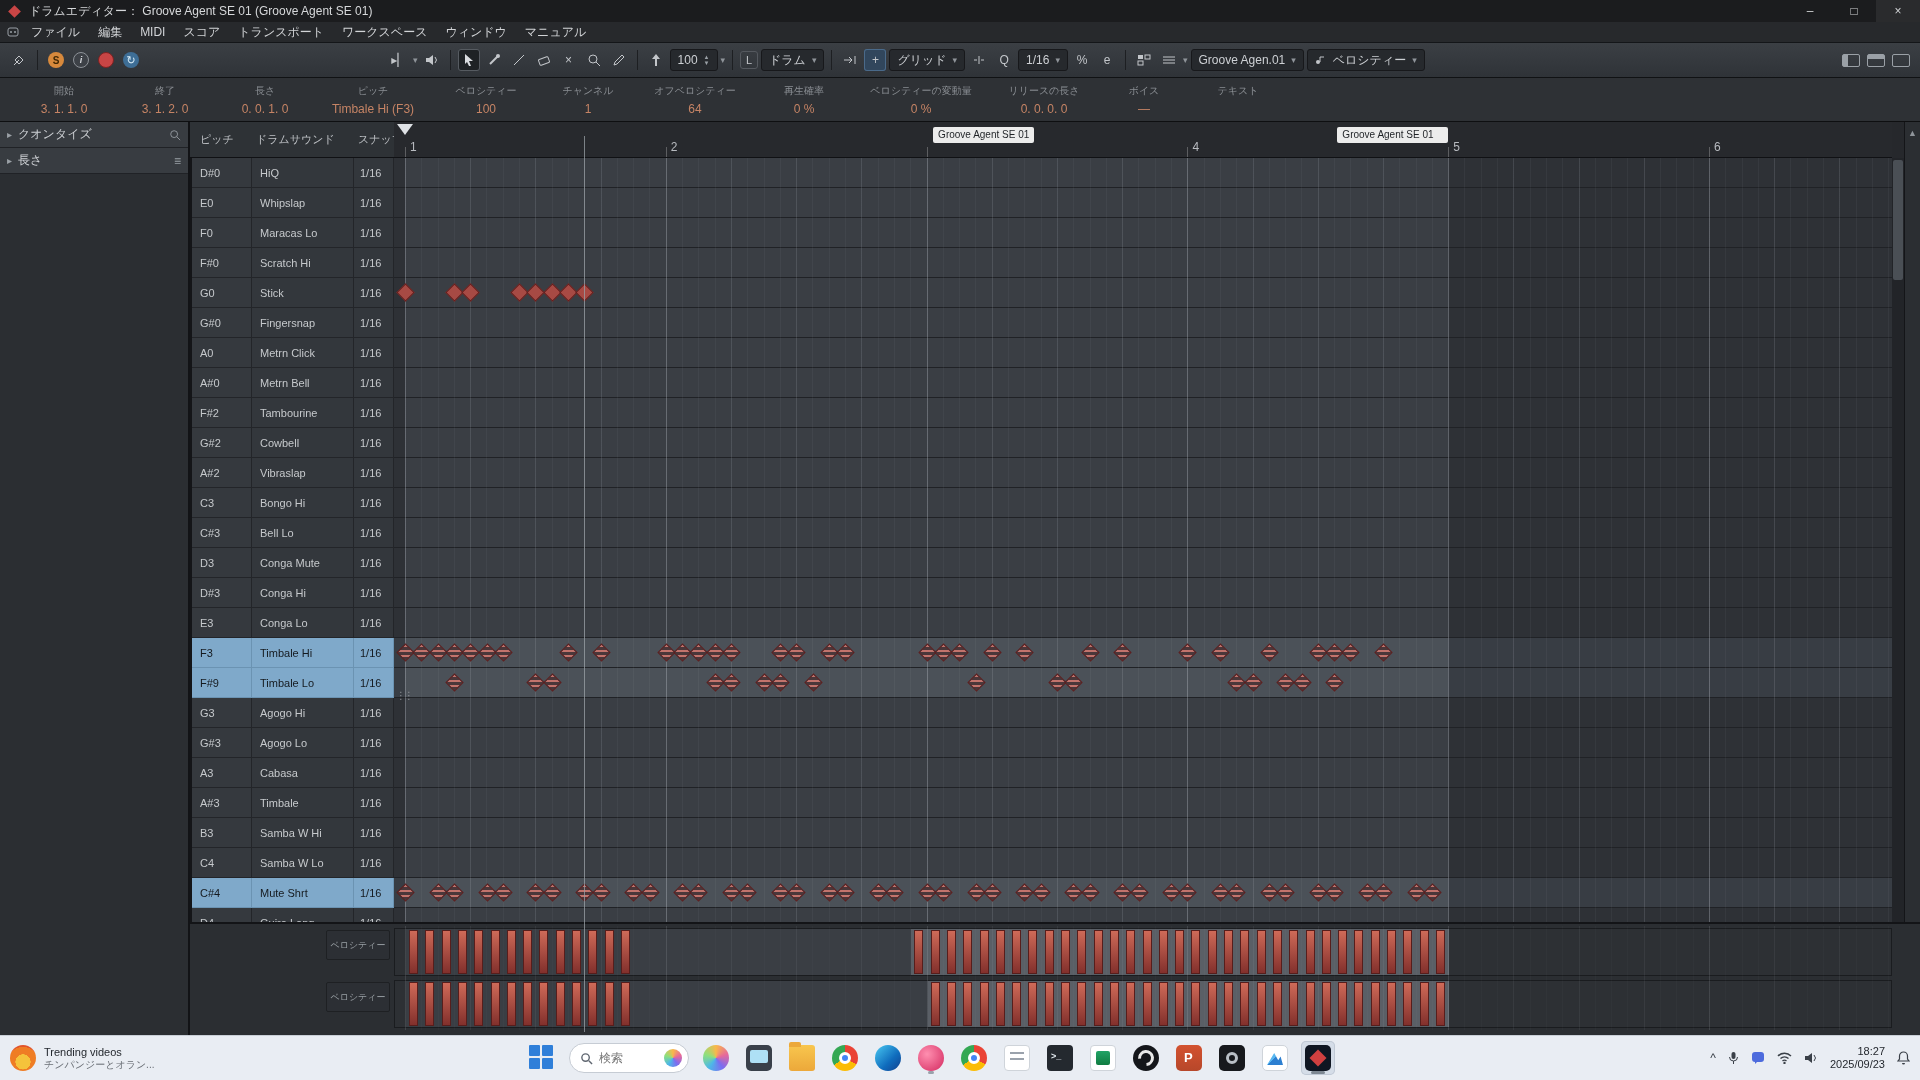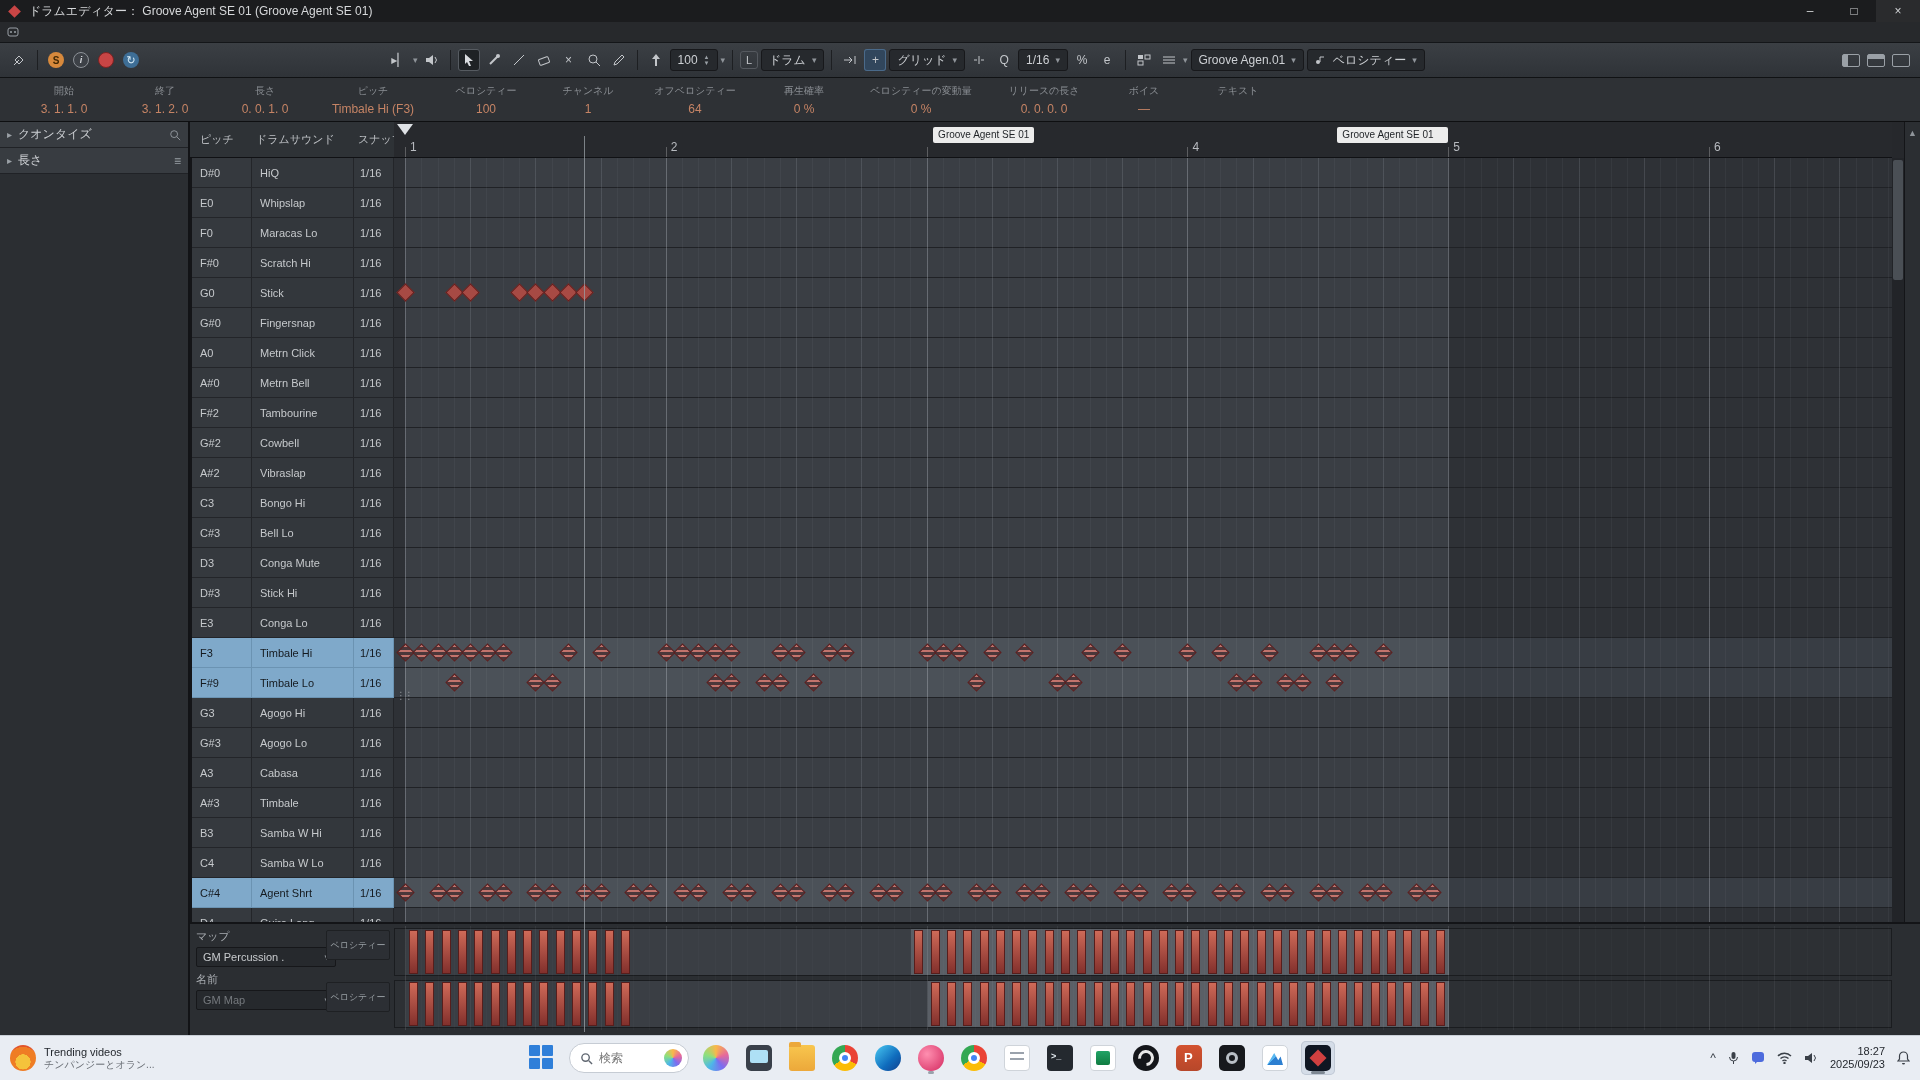--- a/index.html
+++ b/index.html
@@ -160,20 +160,30 @@
   </div>
 
   <div class="menubar">
     <span class="ticon" style="width:18px;height:16px">
       <svg width="12" height="10" viewBox="0 0 12 10" class="icon-svg">
           <rect x="1" y="1" width="10" height="8" rx="2" fill="none" stroke="#9aa0a6"></rect>
           <circle cx="4" cy="5" r="1" fill="#9aa0a6"></circle>
           <circle cx="8" cy="5" r="1" fill="#9aa0a6"></circle>
         </svg>
     </span>
+    <span id="menu-items" style="display:flex">
+        <div class="menu-item">ファイル</div>
+        <div class="menu-item">編集</div>
+        <div class="menu-item">MIDI</div>
+        <div class="menu-item">スコア</div>
+        <div class="menu-item">トランスポート</div>
+        <div class="menu-item">ワークスペース</div>
+        <div class="menu-item">ウィンドウ</div>
+        <div class="menu-item">マニュアル</div>
+      </span>
   </div>
 
   <div class="toolbar">
     <span class="ticon">
       <svg width="14" height="14" viewBox="0 0 14 14">
           <path d="M2 12 L7 7 M7 3 L11 7 L7 11 L3 7 Z" stroke="#c3c6ca" fill="none"></path>
         </svg>
     </span>
     <span class="tsep"></span>
     <span class="ticon">
@@ -523,21 +533,21 @@
       <div class="drow" style="top: 390px;">
         <div class="cell pitch">D3</div>
         <div class="cell name">Conga Mute</div>
         <div class="cell snap">1/16</div>
         <div class="gridcell">
           <div class="partband"></div>
         </div>
       </div>
       <div class="drow" style="top: 420px;">
         <div class="cell pitch">D#3</div>
-        <div class="cell name">Stick Hi</div>
+        <div class="cell name">Conga Hi</div>
         <div class="cell snap">1/16</div>
         <div class="gridcell">
           <div class="partband"></div>
         </div>
       </div>
       <div class="drow" style="top: 450px;">
         <div class="cell pitch">E3</div>
         <div class="cell name">Conga Lo</div>
         <div class="cell snap">1/16</div>
         <div class="gridcell">
@@ -651,21 +661,21 @@
       <div class="drow" style="top: 690px;">
         <div class="cell pitch">C4</div>
         <div class="cell name">Samba W Lo</div>
         <div class="cell snap">1/16</div>
         <div class="gridcell">
           <div class="partband"></div>
         </div>
       </div>
       <div class="drow sel" style="top: 720px;">
         <div class="cell pitch">C#4</div>
-        <div class="cell name">Agent Shrt</div>
+        <div class="cell name">Mute Shrt</div>
         <div class="cell snap">1/16</div>
         <div class="gridcell">
           <div class="partband"></div>
           <div class="note" style="left: 5px;"></div>
           <div class="note" style="left: 37.6px;"></div>
           <div class="note" style="left: 53.9px;"></div>
           <div class="note" style="left: 86.5px;"></div>
           <div class="note" style="left: 102.8px;"></div>
           <div class="note" style="left: 135.4px;"></div>
           <div class="note" style="left: 151.7px;"></div>
@@ -722,32 +732,20 @@
 
   <div class="vscroll">
       <div class="vthumb"></div>
     </div>
   <div class="sidestrip">
     <span class="glyph">▲</span>
     <span class="plus">+</span>
   </div>
 
   <div class="bottompanel">
-    <div class="mappanel">
-      <div class="mp-label">マップ</div>
-      <div class="mp-drop">
-        <span>GM Percussion .</span>
-        <span class="car">▾</span>
-      </div>
-      <div class="mp-label">名前</div>
-      <div class="mp-drop dis">
-        <span>GM Map</span>
-        <span class="car">▾</span>
-      </div>
-    </div>
     <div id="lane-labels">
         <div class="lane-label" style="top: 6px;">ベロシティー</div>
         <div class="lane-label" style="top: 58px;">ベロシティー</div>
       </div>
     <div id="vlanes">
         <div class="vlane" style="top: 4px;">
           <div class="lane-part"></div>
           <div class="lane-sel" style="left: 516.3px; width: 537.9px;"></div>
           <div class="vbar" style="left: 14px;"></div>
           <div class="vbar" style="left: 30.3px;"></div>

